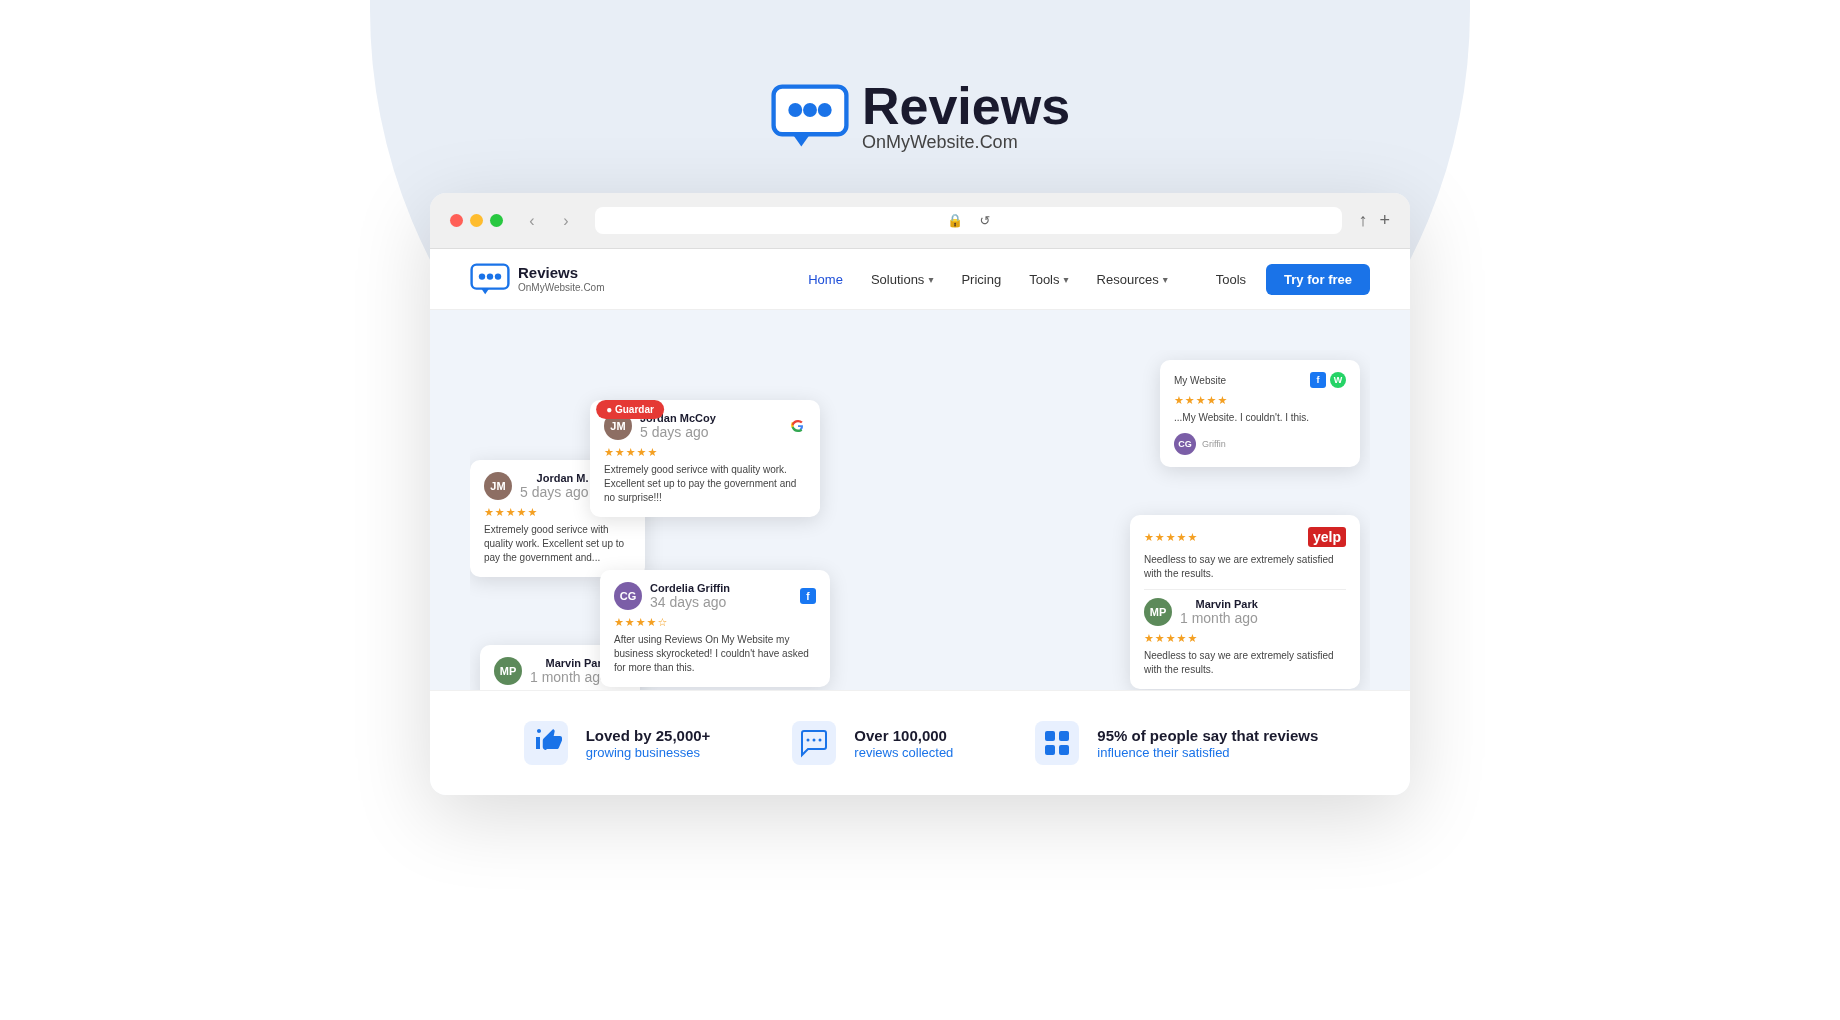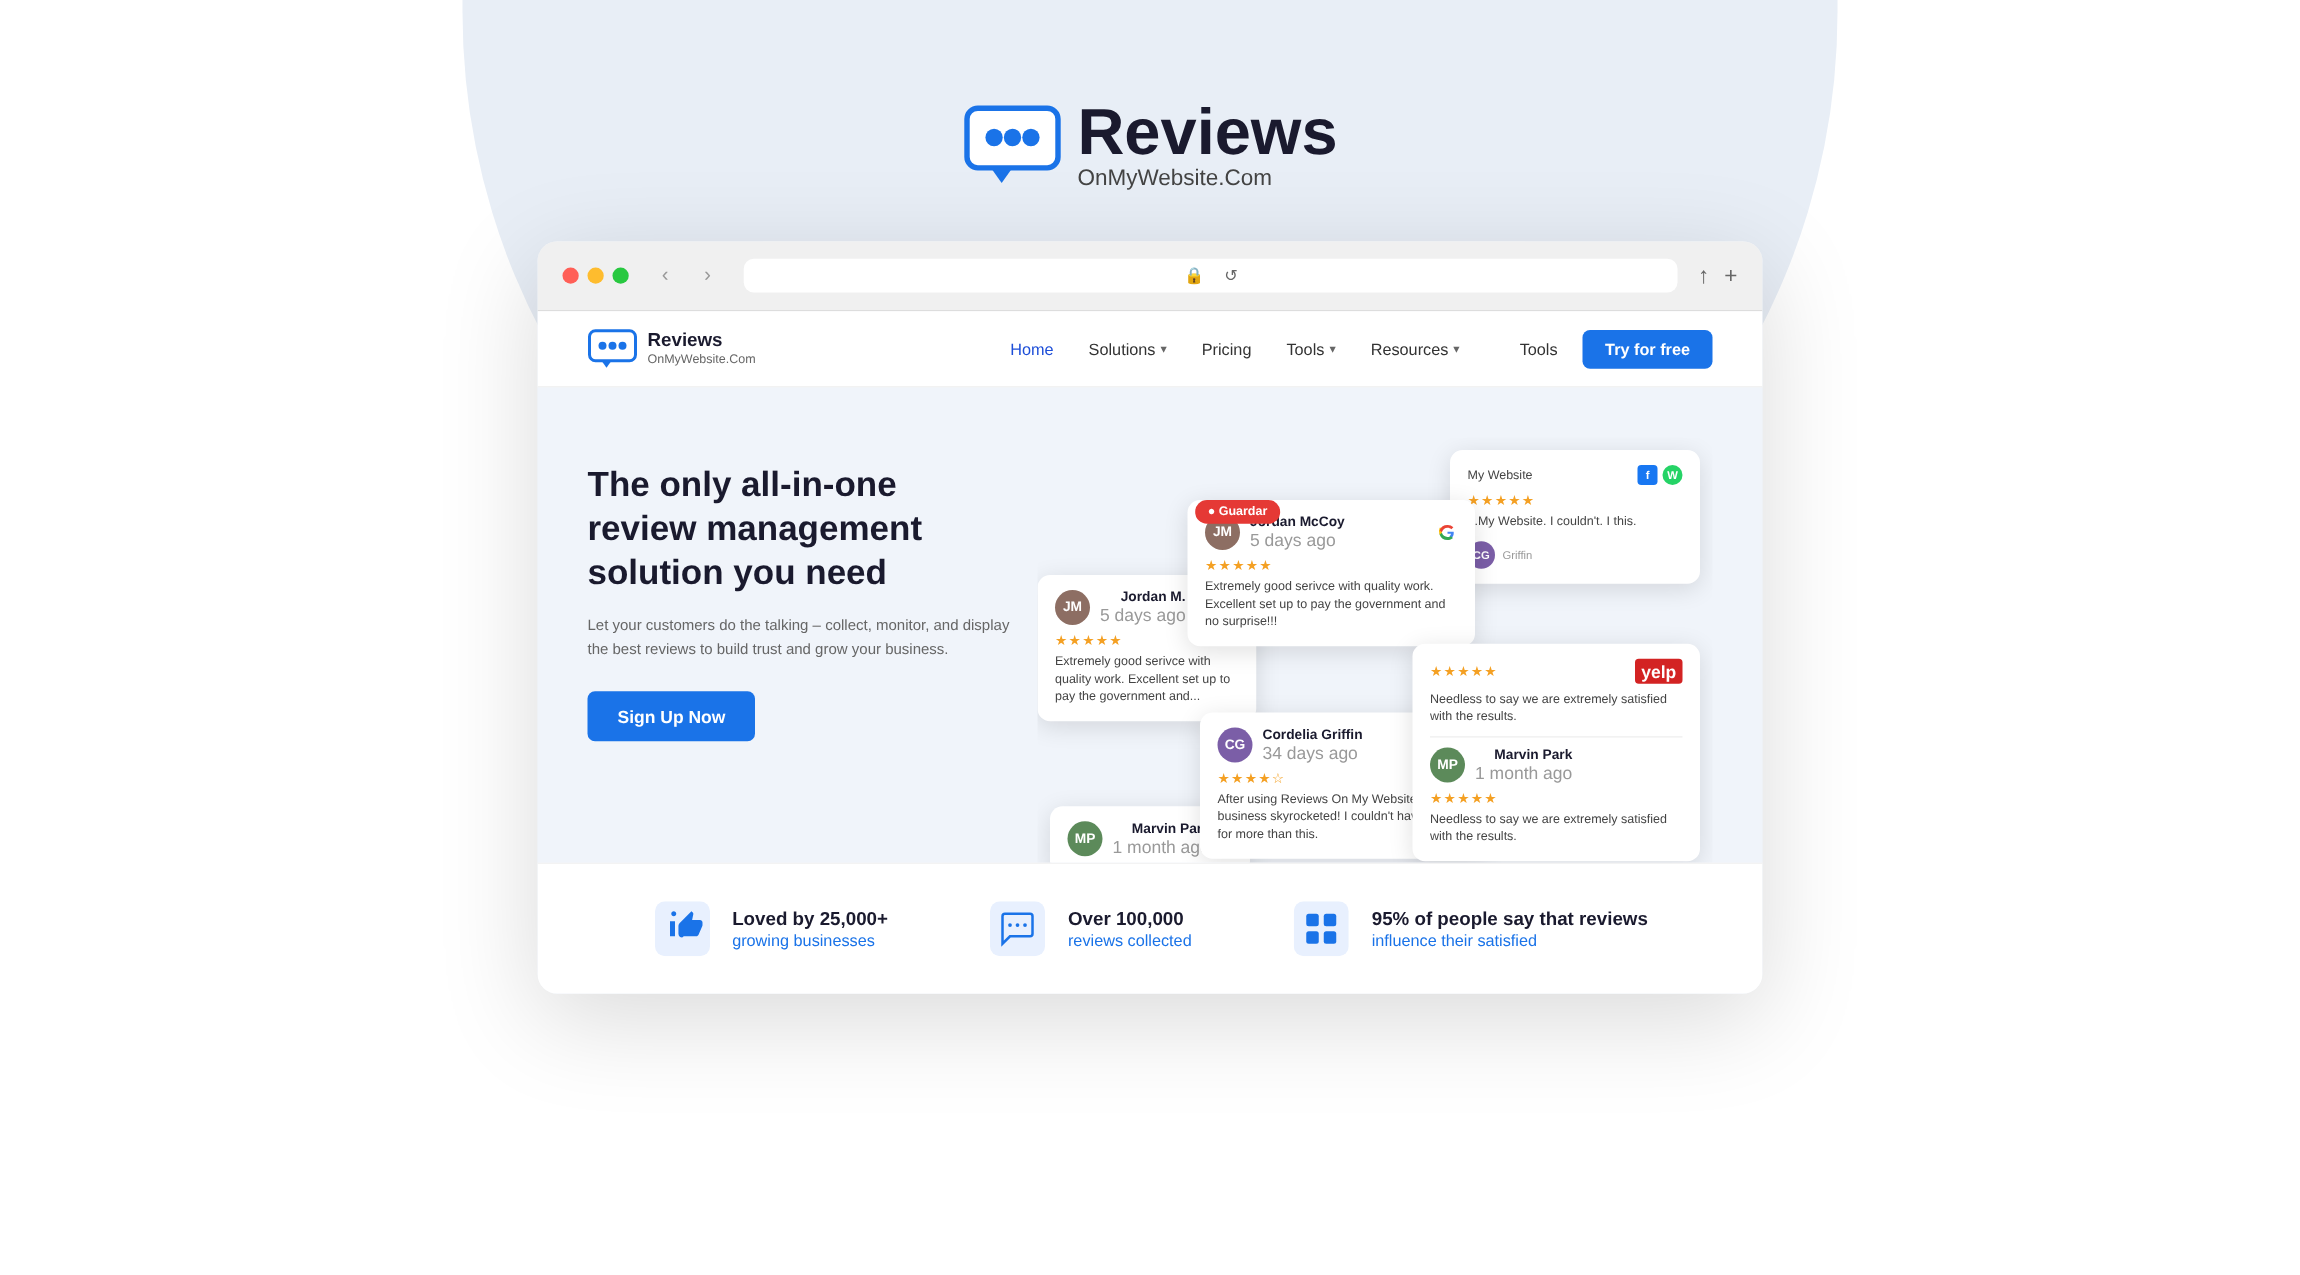--- a/index.html
+++ b/index.html
@@ -507,25 +507,20 @@
           <span>Resources</span>
           <span class="chevron">▾</span>
         </div>
       </div>
       <span class="nav-login">Tools</span>
       <button class="btn-try-free">Try for free</button>
     </div>
 
     <div class="hero-section">
 
-      <div class="hero-content">
-        <h1 class="hero-title">The only all-in-one review management solution you need</h1>
-        <p class="hero-desc">Let your customers do the talking – collect, monitor, and display the best reviews to build trust and grow your business.</p>
-        <button class="btn-signup">Sign Up Now</button>
-      </div>
 
       <div class="review-cards-area">
 
         <div class="guardar-badge" style="position:absolute; top:18px; left:160px; z-index:5;">
           <span>● Guardar</span>
         </div>
 
         <div class="review-card card-left-partial" style="left:0; top:110px; width:175px; z-index:2; opacity:1;">
           <div class="rc-header">
             <div class="rc-avatar" style="background:#8d6e63;">JM</div>

